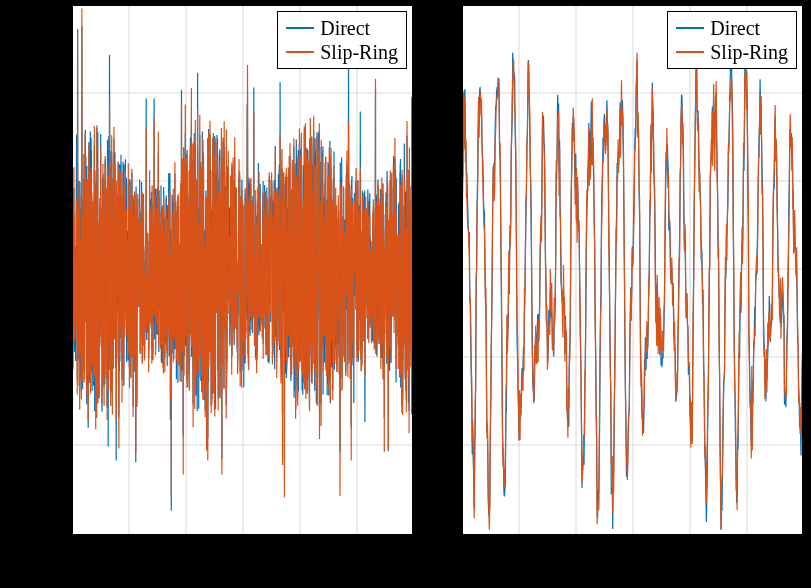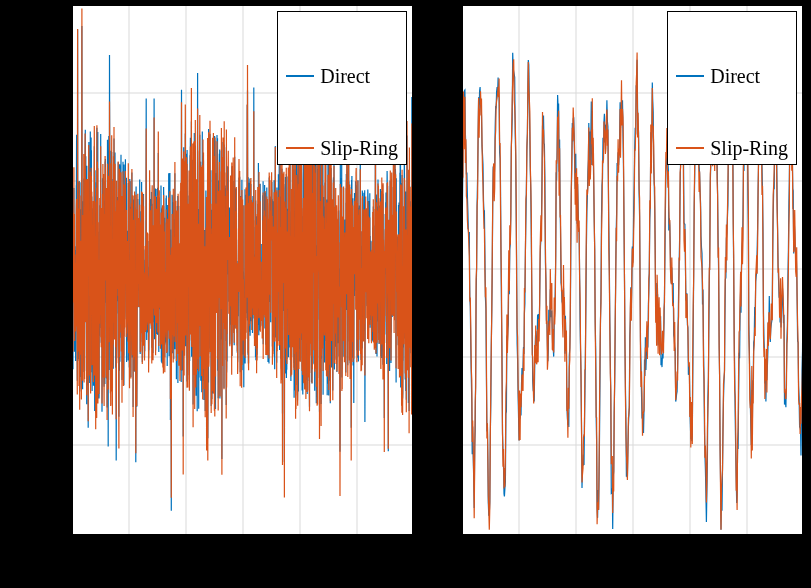--- a/index.html
+++ b/index.html
@@ -33,21 +33,20 @@
     border: 1px solid #000;
     padding: 4px 8px;
     z-index: 20;
     font-size: 20px;
   }
   .legend-row {
     display: flex;
     align-items: center;
     gap: 6px;
     line-height: 1.2;
-    margin-top: 48px;
   }
   .legend-swatch {
     width: 28px;
     height: 2px;
   }
   .swatch-blue { background: #0072bd; }
   .swatch-orange { background: #d95319; }
   .series-svg {
     position: absolute;
     inset: 0;

